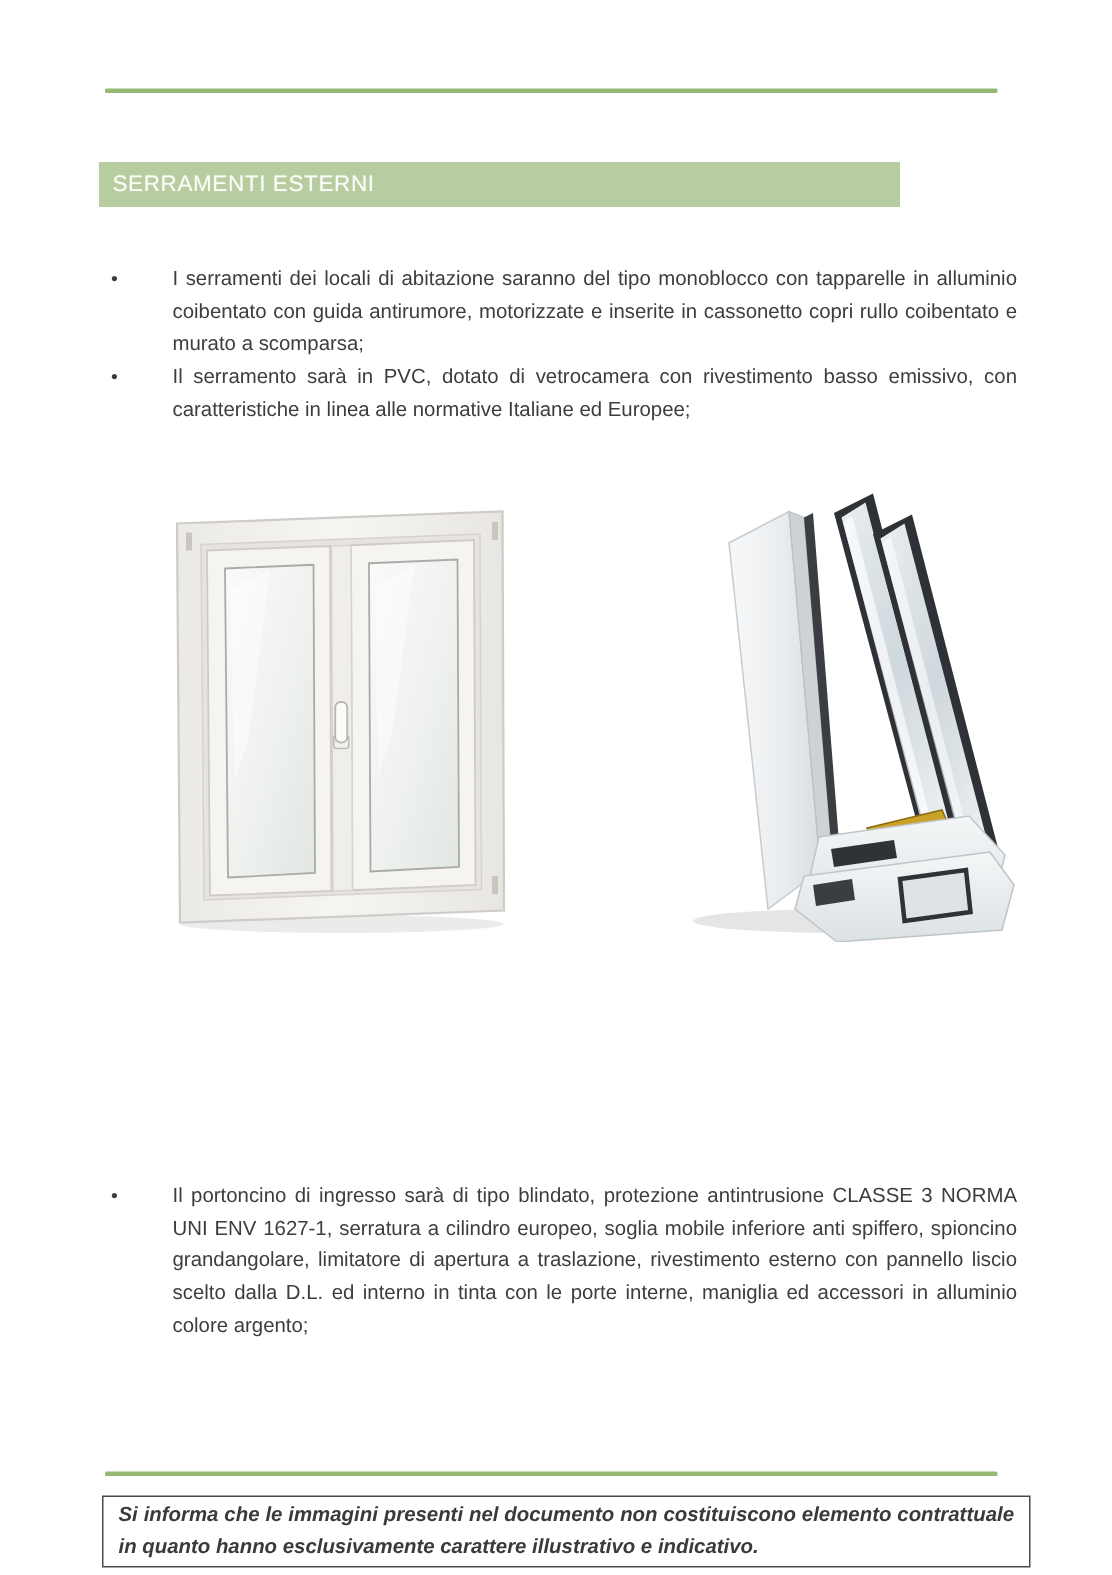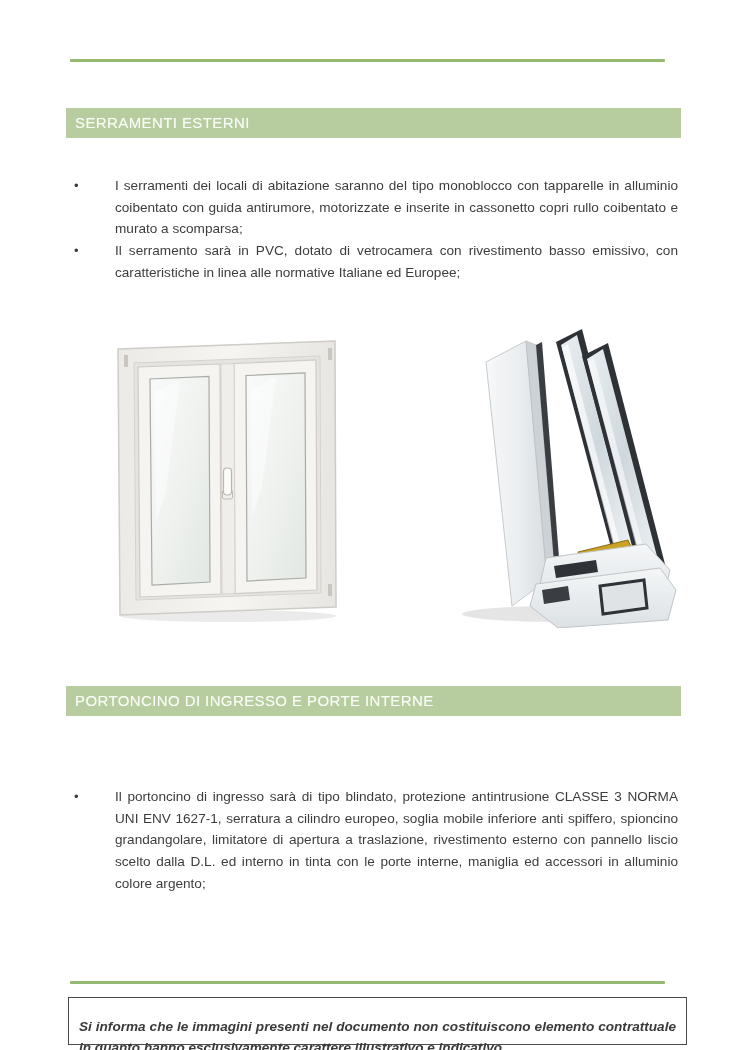--- a/index.html
+++ b/index.html
@@ -15,21 +15,21 @@
 
   .rule {
     position:absolute; height:3px;
     background:#94b973;
     border-radius:1px;
   }
   .rule.top { left:70px; top:59px; width:595px; }
   .rule.bottom { left:70px; top:981px; width:595px; }
 
   .section-bar {
-    position:absolute; left:66px; width:615px; height:30px;
+    position:absolute; left:66px; width:534px; height:30px;
     background:#b7cd9f;
     color:#fbfdf8;
     font-size:15px; letter-spacing:0.4px;
     line-height:30px; padding-left:9px;
     text-shadow:0 0 1px rgba(255,255,255,0.4);
   }
   .section-bar.first { top:108px; }
   .section-bar.second { top:686px; }
 
   ul.bullets {
@@ -49,21 +49,21 @@
 
   figure { position:absolute; }
   figure.window { left:110px; top:332px; width:234px; height:292px; }
   figure.profile { left:450px; top:314px; width:230px; height:314px; }
   figure svg { width:100%; height:100%; display:block; }
 
   .disclaimer-box {
     position:absolute; left:68px; top:997px; width:619px; height:48px;
     border:1.5px solid #4a4a4a;
     background:#ffffff;
-    padding:18px 10px 0 10px;
+    padding:1px 10px 0 10px;
     font-size:13.6px; line-height:21px;
     font-style:italic; font-weight:600;
     text-align:justify;
     color:#3a3a3a;
   }
 </style>
 </head>
 <body>
 
 <div class="page">
@@ -152,23 +152,20 @@
 
       <polygon points="96,244 196,230 220,256 212,288 118,300 90,270" fill="url(#block)" stroke="#c0c5c9" stroke-width="1"></polygon>
       <polygon points="104,252 146,246 148,258 106,264" fill="#2f3338"></polygon>
 
       <polygon points="86,270 210,254 226,276 218,306 108,314 80,292" fill="url(#block)" stroke="#bfc4c8" stroke-width="1"></polygon>
       <polygon points="150,272 194,266 197,294 153,300" fill="#dfe3e6" stroke="#2f3338" stroke-width="3"></polygon>
       <polygon points="92,276 118,272 120,286 94,290" fill="#3a3e43"></polygon>
     </svg>
   </figure>
 
-  <div class="section-bar second">
-    <span>PORTONCINO DI INGRESSO E PORTE INTERNE</span>
-  </div>
 
   <ul class="bullets second">
     <li>Il portoncino di ingresso sarà di tipo blindato, protezione antintrusione CLASSE 3 NORMA UNI ENV 1627-1, serratura a cilindro europeo, soglia mobile inferiore anti spiffero, spioncino grandangolare, limitatore di apertura a traslazione, rivestimento esterno con pannello liscio scelto dalla D.L. ed interno in tinta con le porte interne, maniglia ed accessori in alluminio colore argento;</li>
   </ul>
 
   <div class="rule bottom"></div>
 
   <div class="disclaimer-box">
     <span>Si informa che le immagini presenti nel documento non costituiscono elemento contrattuale in quanto hanno esclusivamente carattere illustrativo e indicativo.</span>
   </div>

